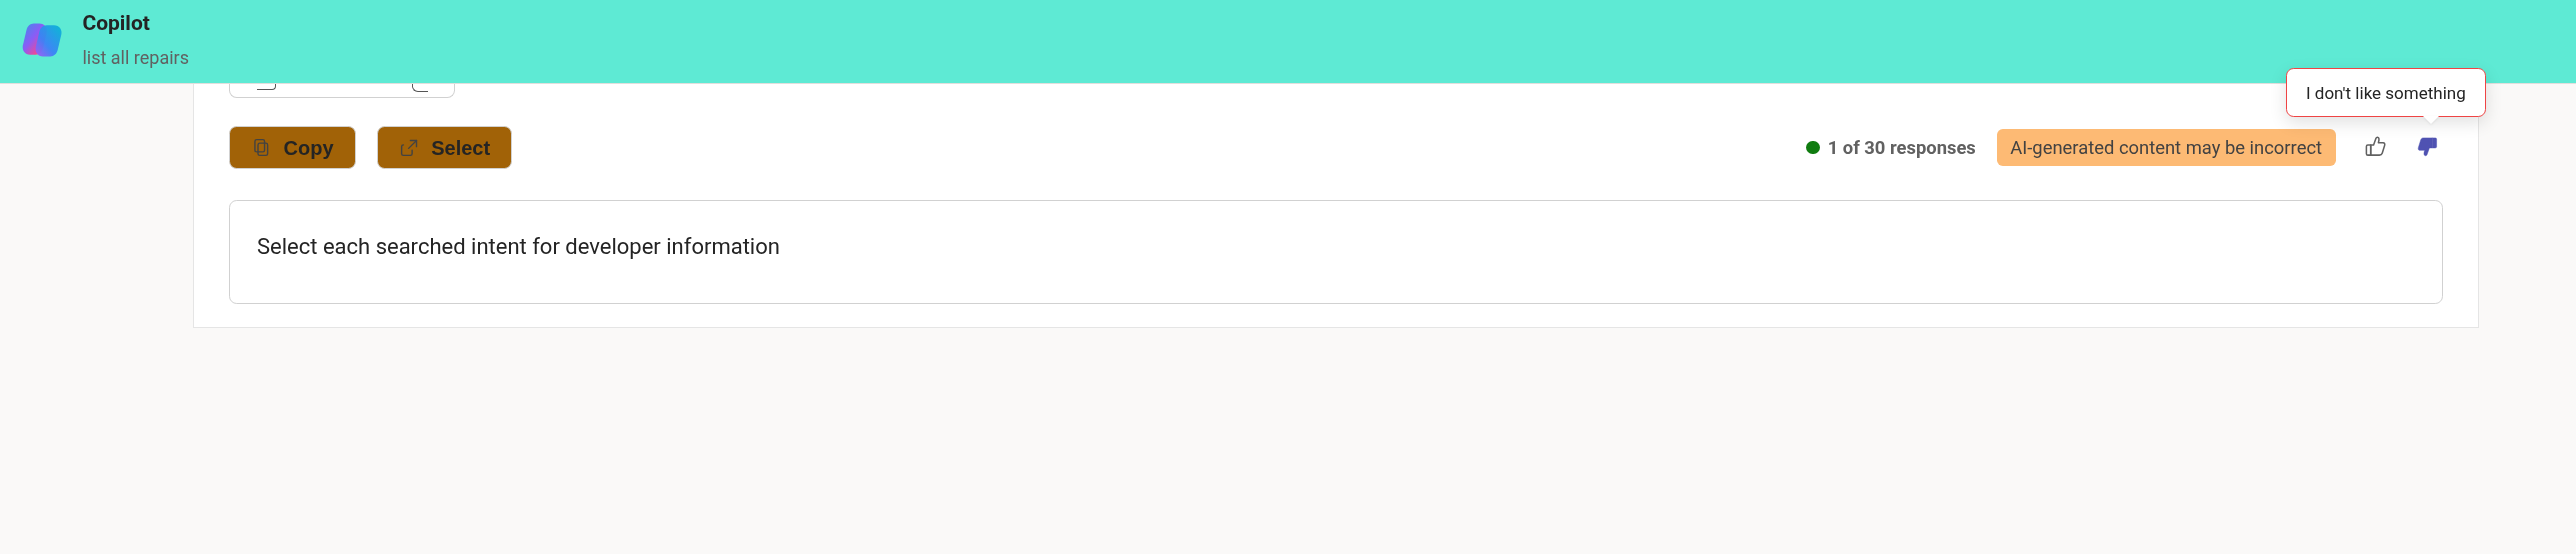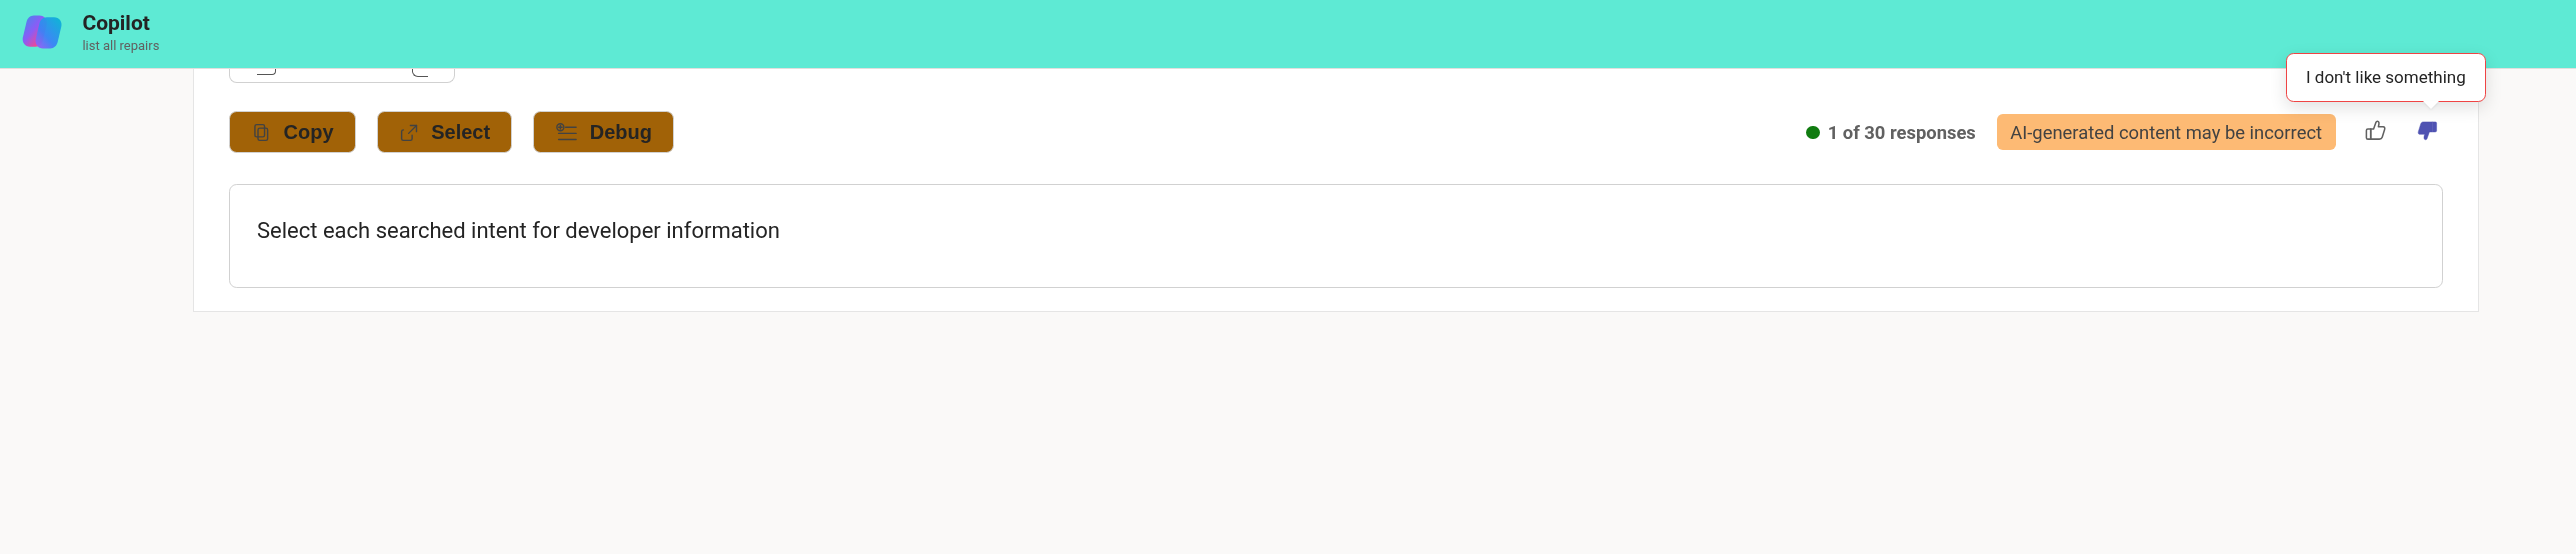--- a/index.html
+++ b/index.html
@@ -21,21 +21,21 @@
     border-bottom: 1px solid #e1dfdd;
     background: #5eead4;
   }
   .logo {
     width: 44px;
     height: 44px;
     flex: 0 0 auto;
   }
   .header-text { display: flex; flex-direction: column; line-height: 1.25; }
   .app-title { font-weight: 700; font-size: 21px; color: #242424; }
-  .header-sub { font-size: 13px; color: #616161; margin-top: 2px; }
+  .header-sub { font-size: 18px; color: #616161; margin-top: 11px; }
 
   
   .main {
     padding: 0;
   }
   .content-panel {
     margin: 0 auto;
     margin-left: 193px;
     margin-right: 97px;
     background: #ffffff;
@@ -236,33 +236,20 @@
         <span class="icon">
           <svg width="21" height="21" viewBox="0 0 24 24" fill="none" stroke="#424242" stroke-width="1.6" stroke-linecap="round" stroke-linejoin="round">
             <path d="M13 4 L20 4 L20 11"></path>
             <path d="M20 4 L11 13"></path>
             <path d="M5 9 C4 9 3 10 3 11 L3 19 C3 20 4 21 5 21 L13 21 C14 21 15 20 15 19 L15 15"></path>
           </svg>
         </span>
         <span>Select</span>
       </button>
 
-      <button class="btn">
-        <span class="icon">
-          <svg width="23" height="21" viewBox="0 0 26 24" fill="none" stroke="#424242" stroke-width="1.6" stroke-linecap="round">
-            <circle cx="6" cy="6" r="4"></circle>
-            <line x1="6" y1="4" x2="6" y2="8"></line>
-            <line x1="4" y1="6" x2="8" y2="6"></line>
-            <line x1="12" y1="6" x2="24" y2="6"></line>
-            <line x1="4" y1="13" x2="24" y2="13"></line>
-            <line x1="4" y1="20" x2="24" y2="20"></line>
-          </svg>
-        </span>
-        <span>Debug</span>
-      </button>
 
       <span class="spacer"></span>
 
       <span class="resp-count">
         <span class="status-dot"></span>
         <span>1 of 30 responses</span>
       </span>
 
       <span class="ai-badge">AI-generated content may be incorrect</span>
 

